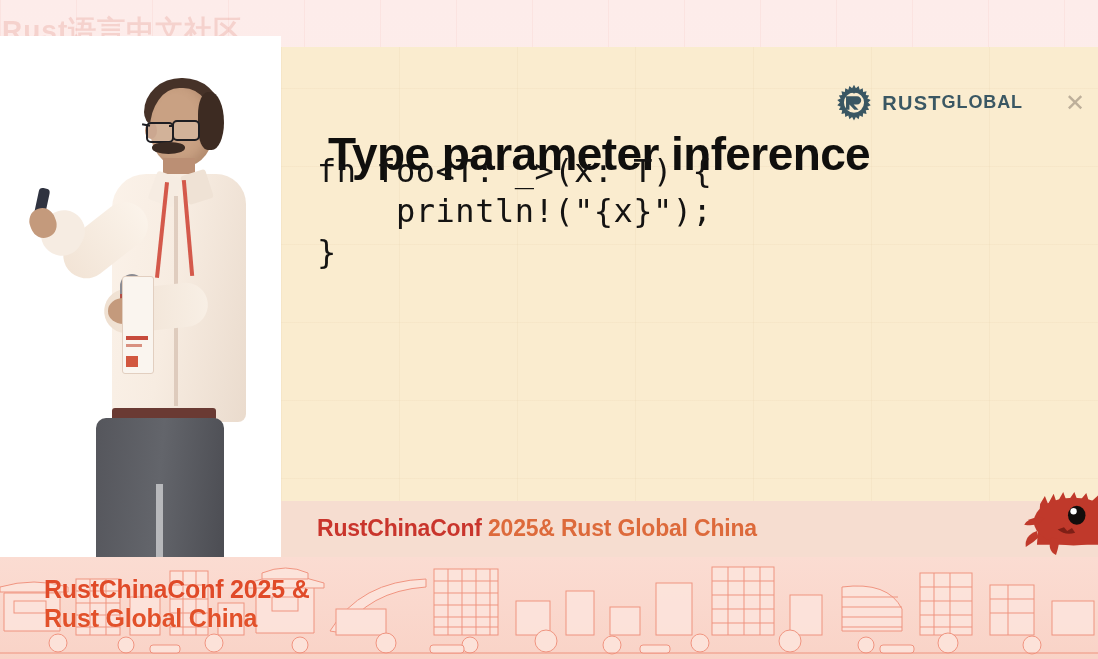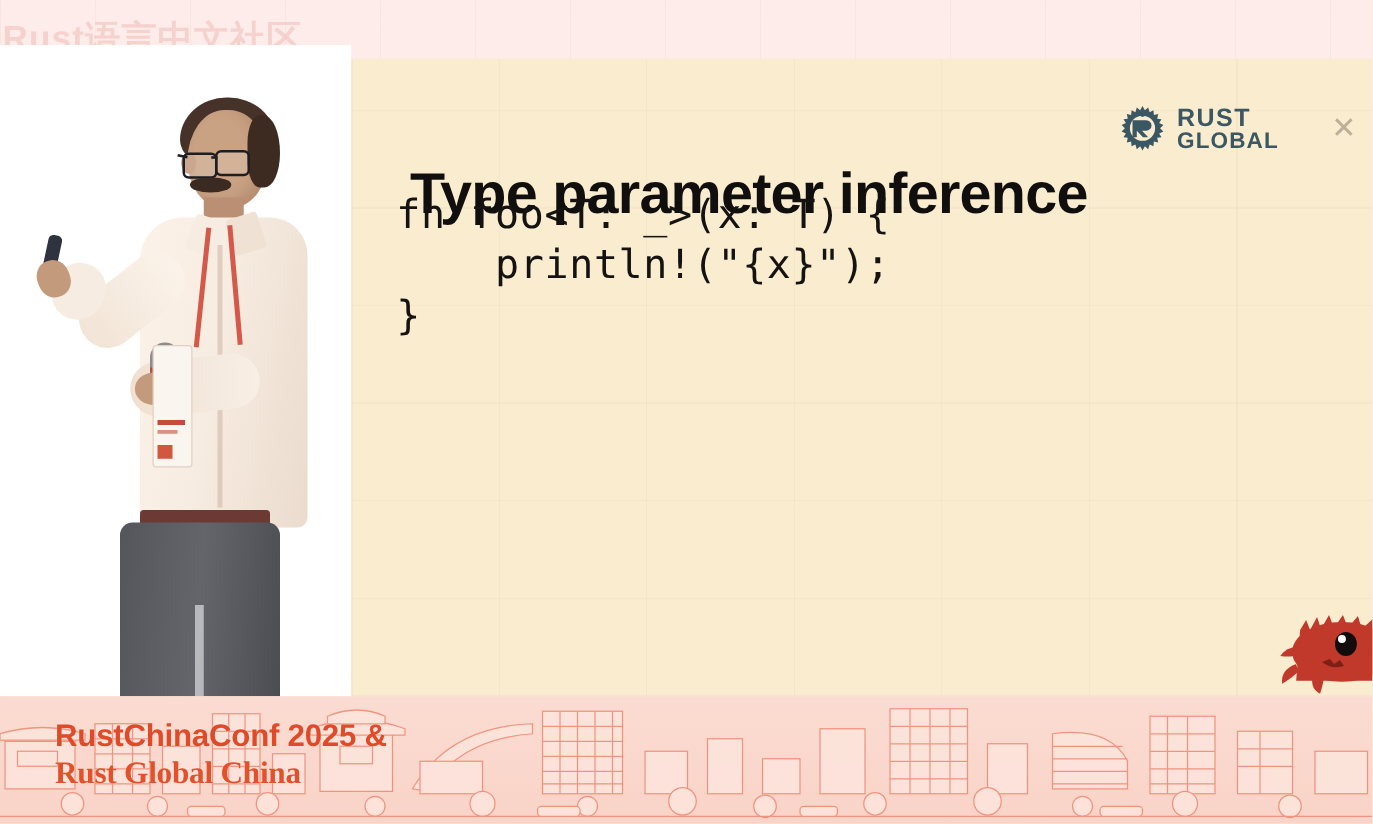--- a/index.html
+++ b/index.html
@@ -121,21 +121,21 @@
   #slide-code{
     position:absolute;left:36px;top:104px;
     font-family:"DejaVu Sans Mono","Liberation Mono",monospace;
     font-size:32px;line-height:1.26;color:#141312;
     white-space:pre;margin:0;letter-spacing:.5px;
   }
 
   
   #logo-block{position:absolute;right:75px;top:37px;display:flex;align-items:center;gap:9px;}
   #logo-gear{width:38px;height:38px;flex:0 0 auto;}
-  #logo-text{display:flex;flex-direction:column;line-height:.92;justify-content:flex-end;}
+  #logo-text{display:flex;line-height:.92;justify-content:flex-end;}
   #logo-text .l1{font-size:20px;font-weight:700;letter-spacing:1.2px;color:#3a5763;}
   #logo-text .l2{font-size:18px;font-weight:700;letter-spacing:.9px;color:#3a5763;}
   #close-btn{
     position:absolute;right:8px;top:41px;width:30px;height:30px;
     display:flex;align-items:center;justify-content:center;
     font-size:24px;color:#bdaf9a;font-weight:300;line-height:1;
     cursor:pointer;
   }
 
   
@@ -160,21 +160,21 @@
     overflow:hidden;
   }
   .city{position:absolute;left:0;top:0;width:1098px;height:102px;opacity:.95;}
   #banner-text{
     position:absolute;left:44px;top:18px;
     font-size:25px;font-weight:700;line-height:1.16;
     color:#e0542a;letter-spacing:-.2px;
     text-shadow:0 0 2px rgba(255,240,235,.5);
   }
   #banner-text .l1{color:#e04a28;}
-  #banner-text .l2{color:#e2512a;font-family:Liberation Serif, serif;}
+  #banner-text .l2{color:#e2512a;}
 </style>
 </head>
 <body>
 
 <div id="page-bg"></div>
 
 <div id="watermark">Rust语言中文社区</div>
 
 <div id="video-panel">
   <div class="person hair"></div>
@@ -228,20 +228,25 @@
       <circle cx="50" cy="49" r="30" fill="none" stroke="#3a5763" stroke-width="7"></circle>
       <path d="M36 32 h22 a11 11 0 0 1 0 22 h-9 l13 14 h-11 L38 54 v14 h-9 V32 z" fill="#3a5763"></path>
       <circle cx="50" cy="20" r="5" fill="#3a5763"></circle>
     </svg>
     <div id="logo-text">
       <span class="l1">RUST</span>
       <span class="l2">GLOBAL</span>
     </div>
   </div>
 
+  <div id="slide-footer">
+    <div id="slide-footer-text">
+      <span class="a">RustChinaConf</span><span class="b"> 2025&amp; Rust Global China</span>
+    </div>
+  </div>
 
   <svg id="ferris" viewBox="0 0 120 108">
     <g fill="#c0392b">
       <path d="M30 44 l6 -10 l4 10 l7 -13 l4 12 l8 -14 l5 13 l9 -13 l5 13 l10 -12 l4 13 l11 -10 v62 H26 z"></path>
       <ellipse cx="72" cy="66" rx="50" ry="30"></ellipse>
       <path d="M36 62 q-18 -4 -26 8 q12 2 18 -2 z"></path>
       <path d="M26 78 q-16 6 -14 20 q10 -6 16 -12 z"></path>
       <path d="M44 86 q-6 16 6 22 q4 -12 4 -20 z"></path>
     </g>
     <ellipse cx="76" cy="58" rx="11" ry="12" fill="#120d0c"></ellipse>

